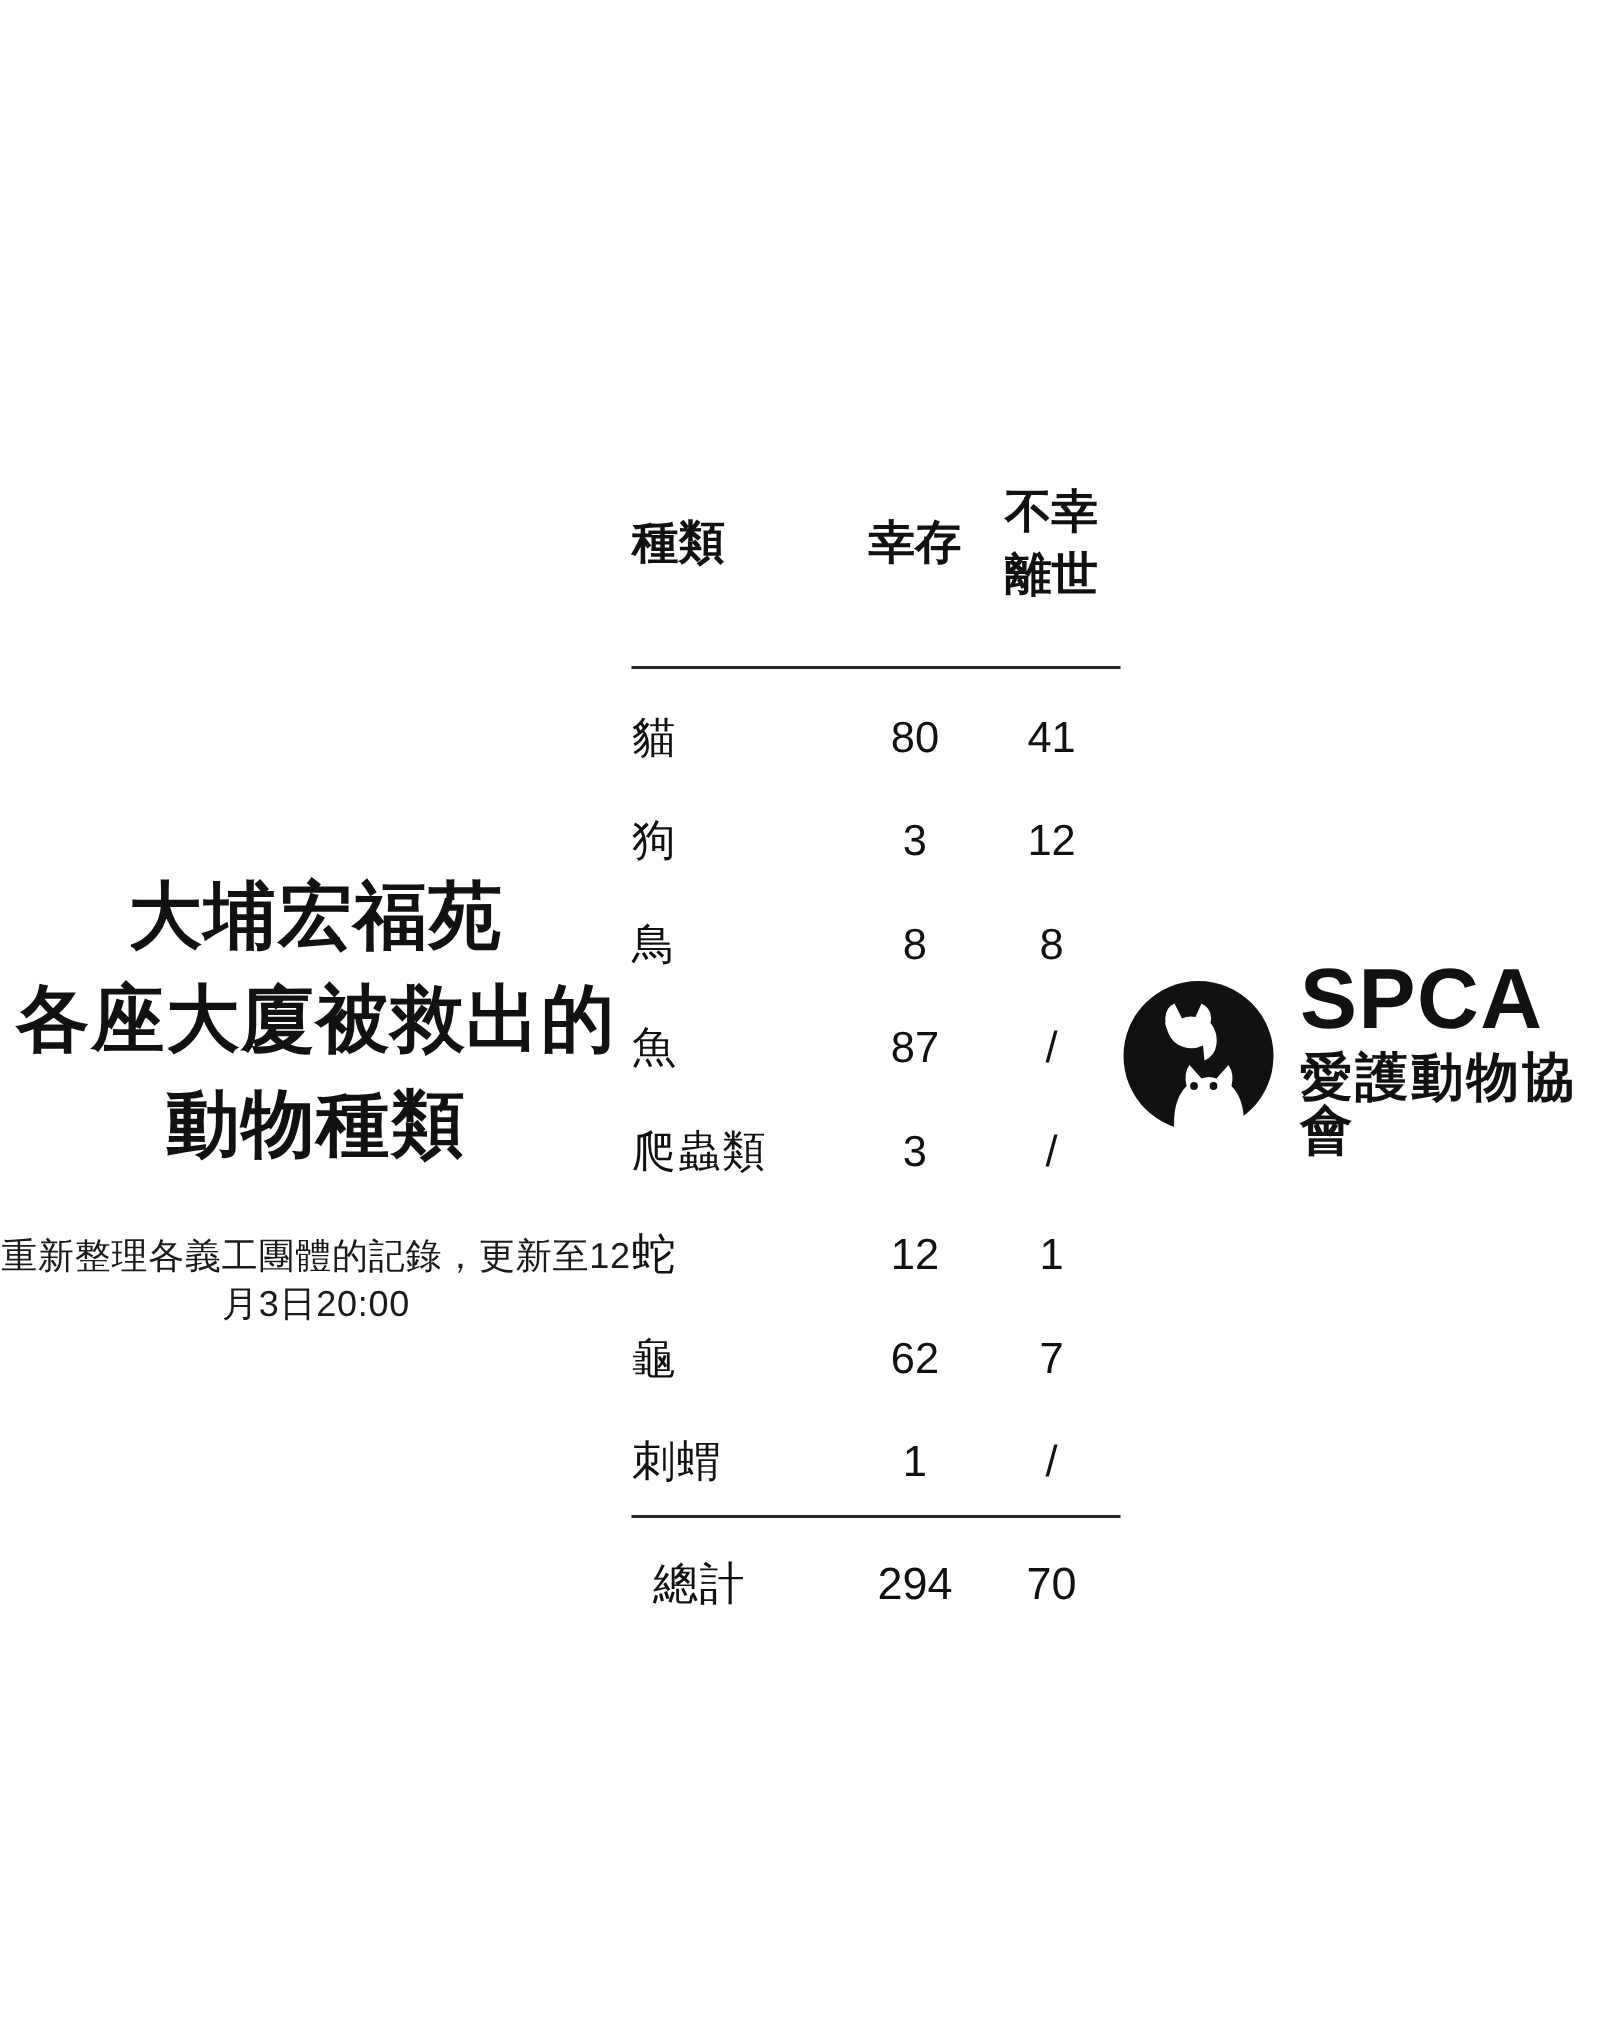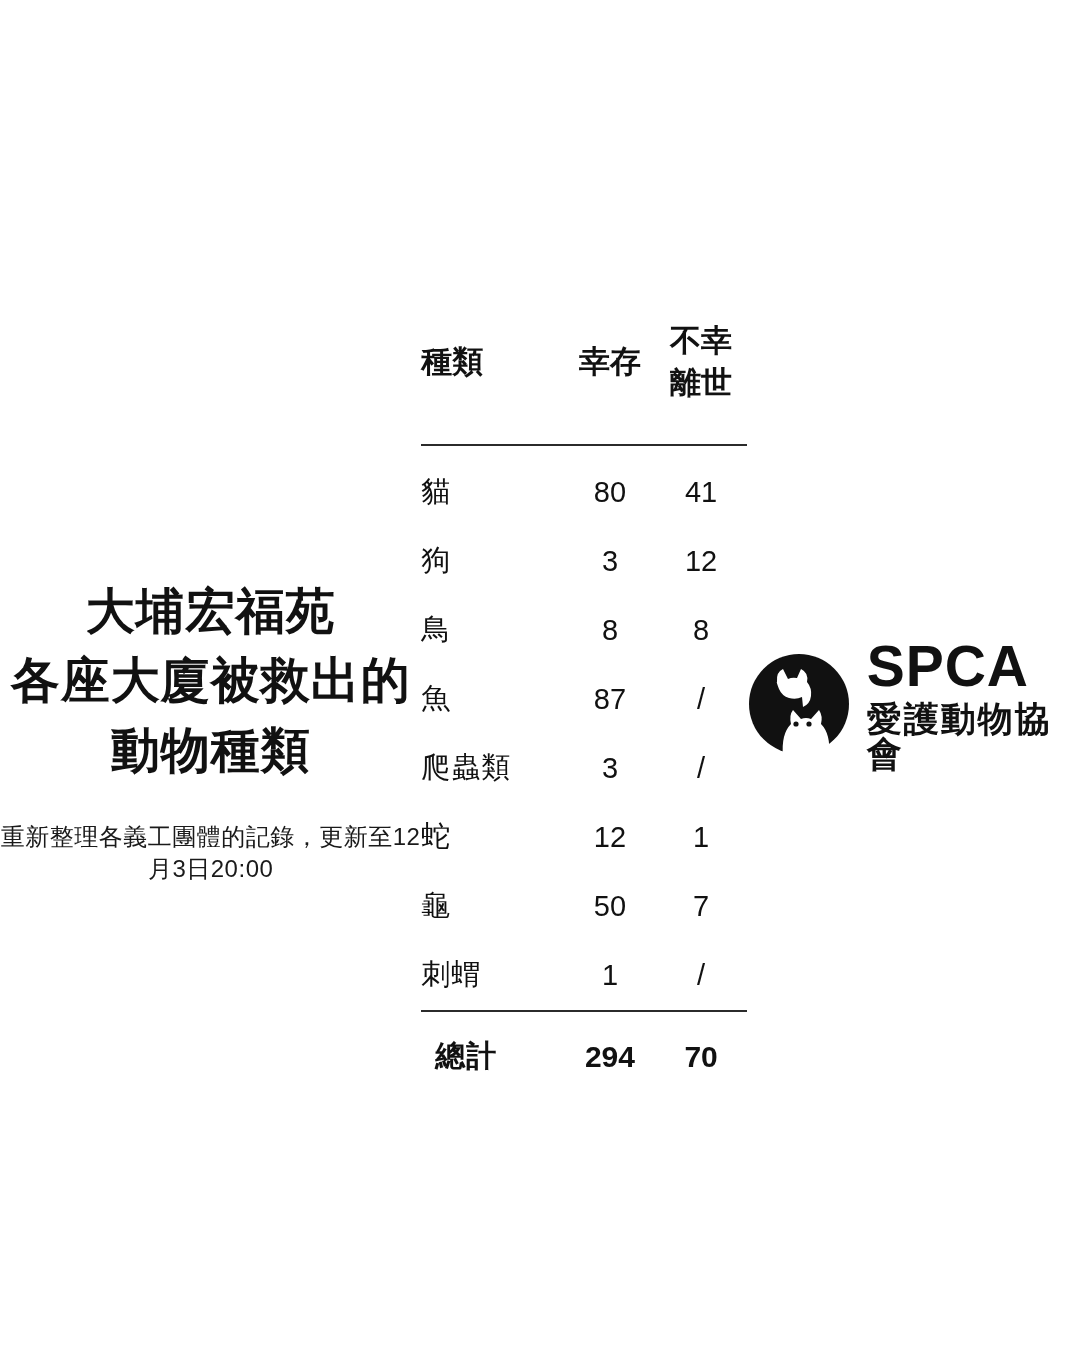--- a/index.html
+++ b/index.html
@@ -97,21 +97,21 @@
   }
   td.num {
     text-align: center;
   }
 
   tbody tr:first-child td {
     padding-top: 26px;
   }
 
   .total-row td {
-    font-weight: bold;
+    font-weight: normal;
     font-size: 30px;
     padding-top: 24px;
   }
 
   
   .logo-area {
     margin-top: 58px;
     width: 828px;
     display: flex;
     justify-content: flex-end;
@@ -203,21 +203,21 @@
             <td class="num">3</td>
             <td class="num">/</td>
           </tr>
           <tr>
             <td class="species">蛇</td>
             <td class="num">12</td>
             <td class="num">1</td>
           </tr>
           <tr>
             <td class="species">龜</td>
-            <td class="num">50</td>
+            <td class="num">62</td>
             <td class="num">7</td>
           </tr>
           <tr>
             <td class="species">刺蝟</td>
             <td class="num">1</td>
             <td class="num">/</td>
           </tr>
         </tbody>
       <tfoot>
         <tr class="rule-row">

